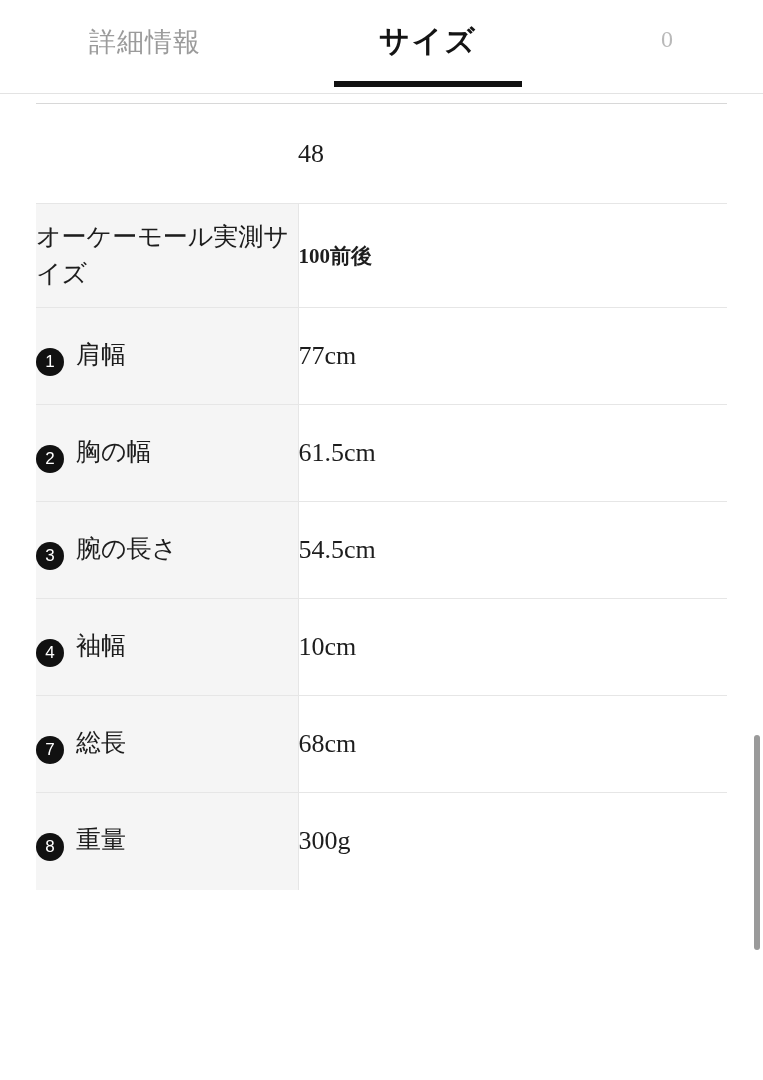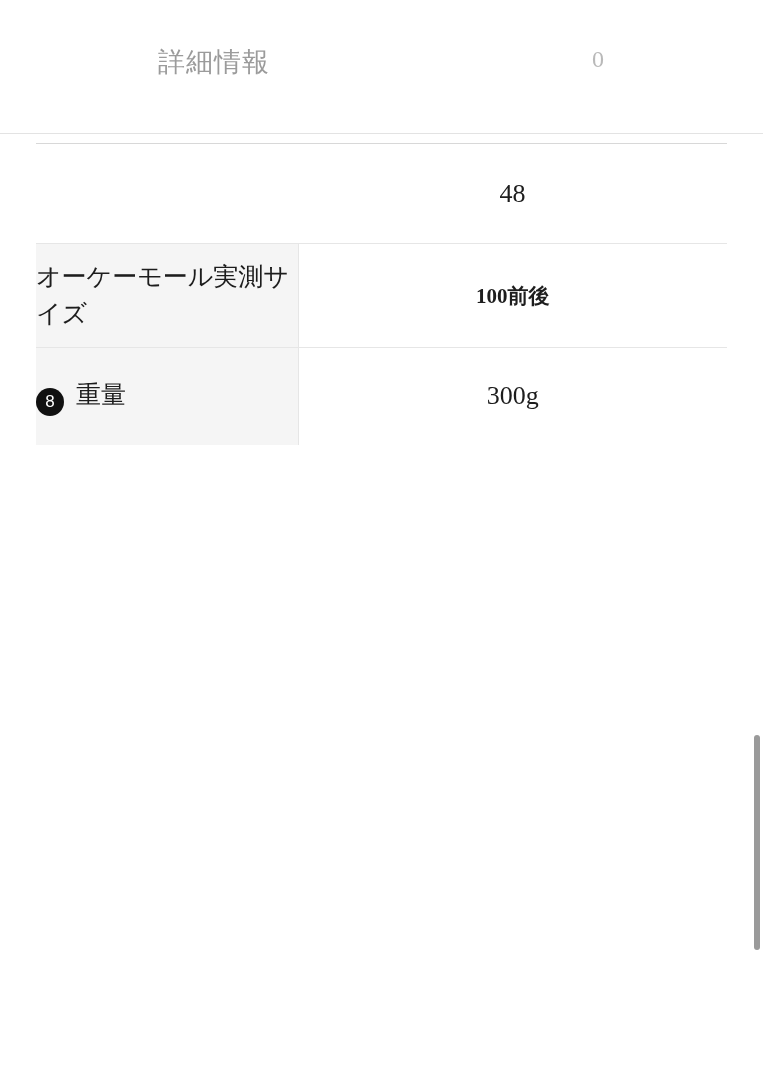--- a/index.html
+++ b/index.html
@@ -12,21 +12,21 @@
     background: #ffffff;
     font-family: "Liberation Serif", "DejaVu Serif", serif;
     overflow: hidden;
     position: relative;
   }
 
   
   .tabbar {
     display: flex;
     align-items: stretch;
-    height: 134px;
+    height: 94px;
     border-bottom: 1px solid #e3e3e3;
     background: #ffffff;
     box-sizing: border-box;
     justify-content: flex-end;
   }
   .tab {
     flex: 1 1 auto;
     display: flex;
     align-items: center;
     justify-content: center;
@@ -97,21 +97,20 @@
   tr.head-row td.label-cell {
     background: #ffffff;
     border-right: none;
   }
   tr.head-row td.value-cell {
     font-size: 26px;
     color: #1d1d1d;
   }
   td.value-cell {
     width: 429px;
-    text-align: center;
     font-size: 26px;
     color: #1d1d1d;
     padding: 18px 10px;
   }
   td.value-cell.bold {
     font-weight: bold;
     font-size: 21px;
   }
   .row-h-head { height: 100px; }
   .row-h-sub  { height: 104px; }
@@ -150,46 +149,79 @@
     border-radius: 3px;
   }
 </style>
 </head>
 <body>
 
 <div class="tabbar">
   <div class="tab">
     <span>詳細情報</span>
   </div>
+  <div class="tab active">
+    <span>サイズ</span>
+  </div>
   <div class="tab">
     <span class="count">0</span>
   </div>
 </div>
 
 <div class="table-wrap">
   <table class="size-table">
     <tbody>
       <tr class="head-row row-h-head">
         <td class="label-cell"></td>
         <td class="value-cell">48</td>
       </tr>
 
       <tr class="row-h-sub">
         <td class="label-cell multi">
           <span class="label-text">オーケーモール実測サイズ</span>
         </td>
         <td class="value-cell bold">100前後</td>
       </tr>
 
-
-
-
-
-
-
+      <tr class="row-h">
+        <td class="label-cell">
+          <span class="bullet">1</span><span class="label-text">肩幅</span>
+        </td>
+        <td class="value-cell">77cm</td>
+      </tr>
+
+      <tr class="row-h">
+        <td class="label-cell">
+          <span class="bullet">2</span><span class="label-text">胸の幅</span>
+        </td>
+        <td class="value-cell">61.5cm</td>
+      </tr>
+
+      <tr class="row-h">
+        <td class="label-cell">
+          <span class="bullet">3</span><span class="label-text">腕の長さ</span>
+        </td>
+        <td class="value-cell">54.5cm</td>
+      </tr>
+
+      <tr class="row-h">
+        <td class="label-cell">
+          <span class="bullet">4</span><span class="label-text">袖幅</span>
+        </td>
+        <td class="value-cell">10cm</td>
+      </tr>
+
+
+
+      <tr class="row-h">
+        <td class="label-cell">
+          <span class="bullet">7</span><span class="label-text">総長</span>
+        </td>
+        <td class="value-cell">68cm</td>
+      </tr>
 
       <tr class="row-h">
         <td class="label-cell">
           <span class="bullet">8</span><span class="label-text">重量</span>
         </td>
         <td class="value-cell">300g</td>
       </tr>
     </tbody>
   </table>
 </div>

